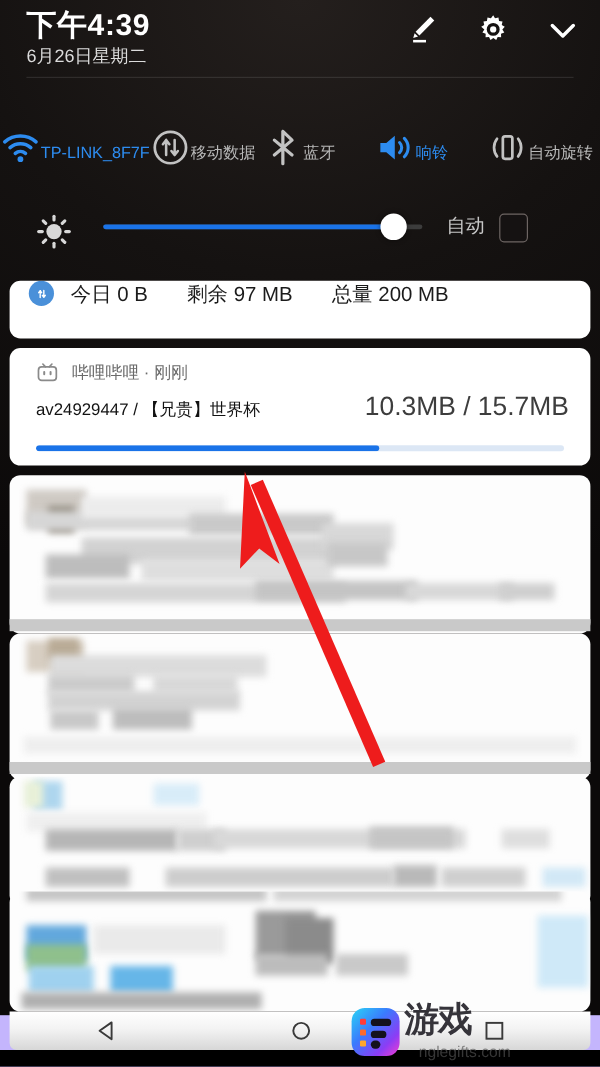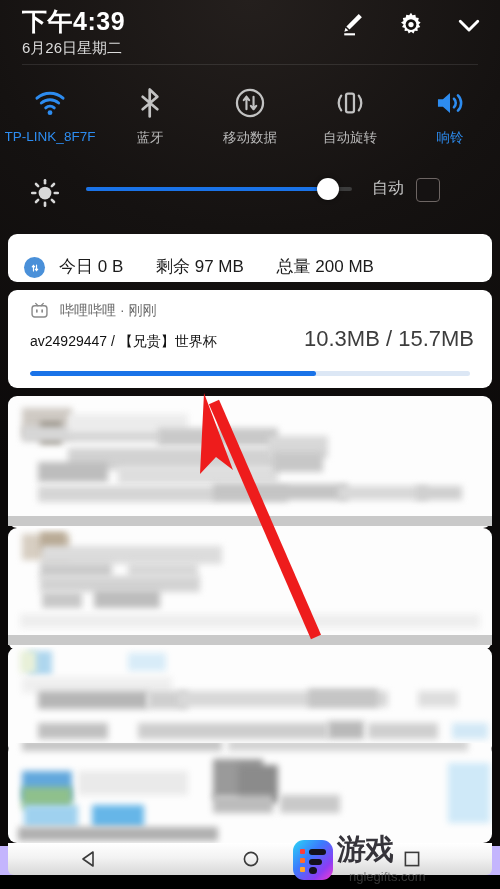--- a/index.html
+++ b/index.html
@@ -75,21 +75,20 @@
   .toggles {
     position: absolute;
     left: 0; top: 80px;
     width: 500px;
     height: 80px;
     display: flex;
   }
   .toggle {
     flex: 1;
     display: flex;
-    flex-direction: column;
     align-items: center;
     justify-content: flex-start;
     padding-top: 6px;
   }
   .toggle .tg-icon {
     width: 34px; height: 34px;
     display: block;
   }
   .toggle .tg-label {
     margin-top: 9px;
@@ -163,21 +162,21 @@
     background: #fff;
     border-radius: 9px;
     box-sizing: border-box;
     overflow: hidden;
   }
 
   
   #card-data { top: 234px; height: 48px; }
   .data-row {
     display: flex;
-    align-items: flex-end;
+    align-items: flex-start;
     height: 44px;
     padding-left: 16px;
     border-radius: 13px;
   }
   .data-badge {
     width: 21px; height: 21px;
     border-radius: 50%;
     background: #4a90d9;
     display: flex; align-items: center; justify-content: center;
     flex: none;
@@ -363,50 +362,50 @@
           <path d="M2.8 8.6 A14 14 0 0 1 21.2 8.6" stroke="#2d8cf0" stroke-width="2.1" fill="none" stroke-linecap="round"></path>
           <path d="M5.9 12.0 A9.3 9.3 0 0 1 18.1 12.0" stroke="#2d8cf0" stroke-width="2.1" fill="none" stroke-linecap="round"></path>
           <path d="M9.0 15.4 A4.7 4.7 0 0 1 15.0 15.4" stroke="#2d8cf0" stroke-width="2.1" fill="none" stroke-linecap="round"></path>
           <circle cx="12" cy="18.8" r="1.7" fill="#2d8cf0"></circle>
         </svg>
         <div class="tg-label">TP-LINK_8F7F</div>
       </div>
 
       <div class="toggle">
         <svg class="tg-icon" viewBox="0 0 24 24">
-          <path d="M11.8 2.5 L17.2 7.6 L6.8 16.4 M11.8 21.5 L11.8 2.5 M17.2 16.4 L6.8 7.6" stroke="#c2c2c2" stroke-width="1.9" fill="none" stroke-linecap="round" stroke-linejoin="round"></path>
-        </svg>
-        <div class="tg-label">蓝牙</div>
-      </div>
-
-      <div class="toggle">
-        <svg class="tg-icon" viewBox="0 0 24 24">
           <circle cx="12" cy="12" r="9.2" stroke="#c2c2c2" stroke-width="1.6" fill="none"></circle>
           <path d="M9.5 16.4 L9.5 7.6 M9.5 7.6 L7.6 10.0 M9.5 7.6 L11.4 10.0" stroke="#c2c2c2" stroke-width="1.5" fill="none" stroke-linecap="round"></path>
           <path d="M14.5 7.6 L14.5 16.4 M14.5 16.4 L12.6 14.0 M14.5 16.4 L16.4 14.0" stroke="#c2c2c2" stroke-width="1.5" fill="none" stroke-linecap="round"></path>
         </svg>
         <div class="tg-label">移动数据</div>
+      </div>
+
+      <div class="toggle">
+        <svg class="tg-icon" viewBox="0 0 24 24">
+          <path d="M11.8 2.5 L17.2 7.6 L6.8 16.4 M11.8 21.5 L11.8 2.5 M17.2 16.4 L6.8 7.6" stroke="#c2c2c2" stroke-width="1.9" fill="none" stroke-linecap="round" stroke-linejoin="round"></path>
+        </svg>
+        <div class="tg-label">蓝牙</div>
+      </div>
+
+      <div class="toggle on">
+        <svg class="tg-icon" viewBox="0 0 24 24">
+          <path d="M3.5 9.3 L7.0 9.3 L12.0 5.0 L12.0 19.0 L7.0 14.7 L3.5 14.7 Z" fill="#2d8cf0"></path>
+          <path d="M14.8 9.0 A4.2 4.2 0 0 1 14.8 15.0" stroke="#2d8cf0" stroke-width="1.8" fill="none" stroke-linecap="round"></path>
+          <path d="M17.6 6.6 A7.6 7.6 0 0 1 17.6 17.4" stroke="#2d8cf0" stroke-width="1.8" fill="none" stroke-linecap="round"></path>
+        </svg>
+        <div class="tg-label">响铃</div>
       </div>
 
       <div class="toggle">
         <svg class="tg-icon" viewBox="0 0 24 24">
           <rect x="9.2" y="5.4" width="5.6" height="13.2" rx="1.3" stroke="#c2c2c2" stroke-width="1.6" fill="none"></rect>
           <path d="M5.8 6.8 A8.5 8.5 0 0 0 5.8 17.2" stroke="#c2c2c2" stroke-width="1.6" fill="none" stroke-linecap="round"></path>
           <path d="M18.2 6.8 A8.5 8.5 0 0 1 18.2 17.2" stroke="#c2c2c2" stroke-width="1.6" fill="none" stroke-linecap="round"></path>
         </svg>
         <div class="tg-label">自动旋转</div>
-      </div>
-
-      <div class="toggle on">
-        <svg class="tg-icon" viewBox="0 0 24 24">
-          <path d="M3.5 9.3 L7.0 9.3 L12.0 5.0 L12.0 19.0 L7.0 14.7 L3.5 14.7 Z" fill="#2d8cf0"></path>
-          <path d="M14.8 9.0 A4.2 4.2 0 0 1 14.8 15.0" stroke="#2d8cf0" stroke-width="1.8" fill="none" stroke-linecap="round"></path>
-          <path d="M17.6 6.6 A7.6 7.6 0 0 1 17.6 17.4" stroke="#2d8cf0" stroke-width="1.8" fill="none" stroke-linecap="round"></path>
-        </svg>
-        <div class="tg-label">响铃</div>
       </div>
     </div>
 
     <div class="brightness">
       <svg class="sun-icon" viewBox="0 0 24 24">
         <circle cx="12" cy="12" r="5.1" fill="#d8d8d8"></circle>
         <g stroke="#d8d8d8" stroke-width="2.1" stroke-linecap="round">
           <line x1="12" y1="1.8" x2="12" y2="4.2"></line>
           <line x1="12" y1="19.8" x2="12" y2="22.2"></line>
           <line x1="1.8" y1="12" x2="4.2" y2="12"></line>

